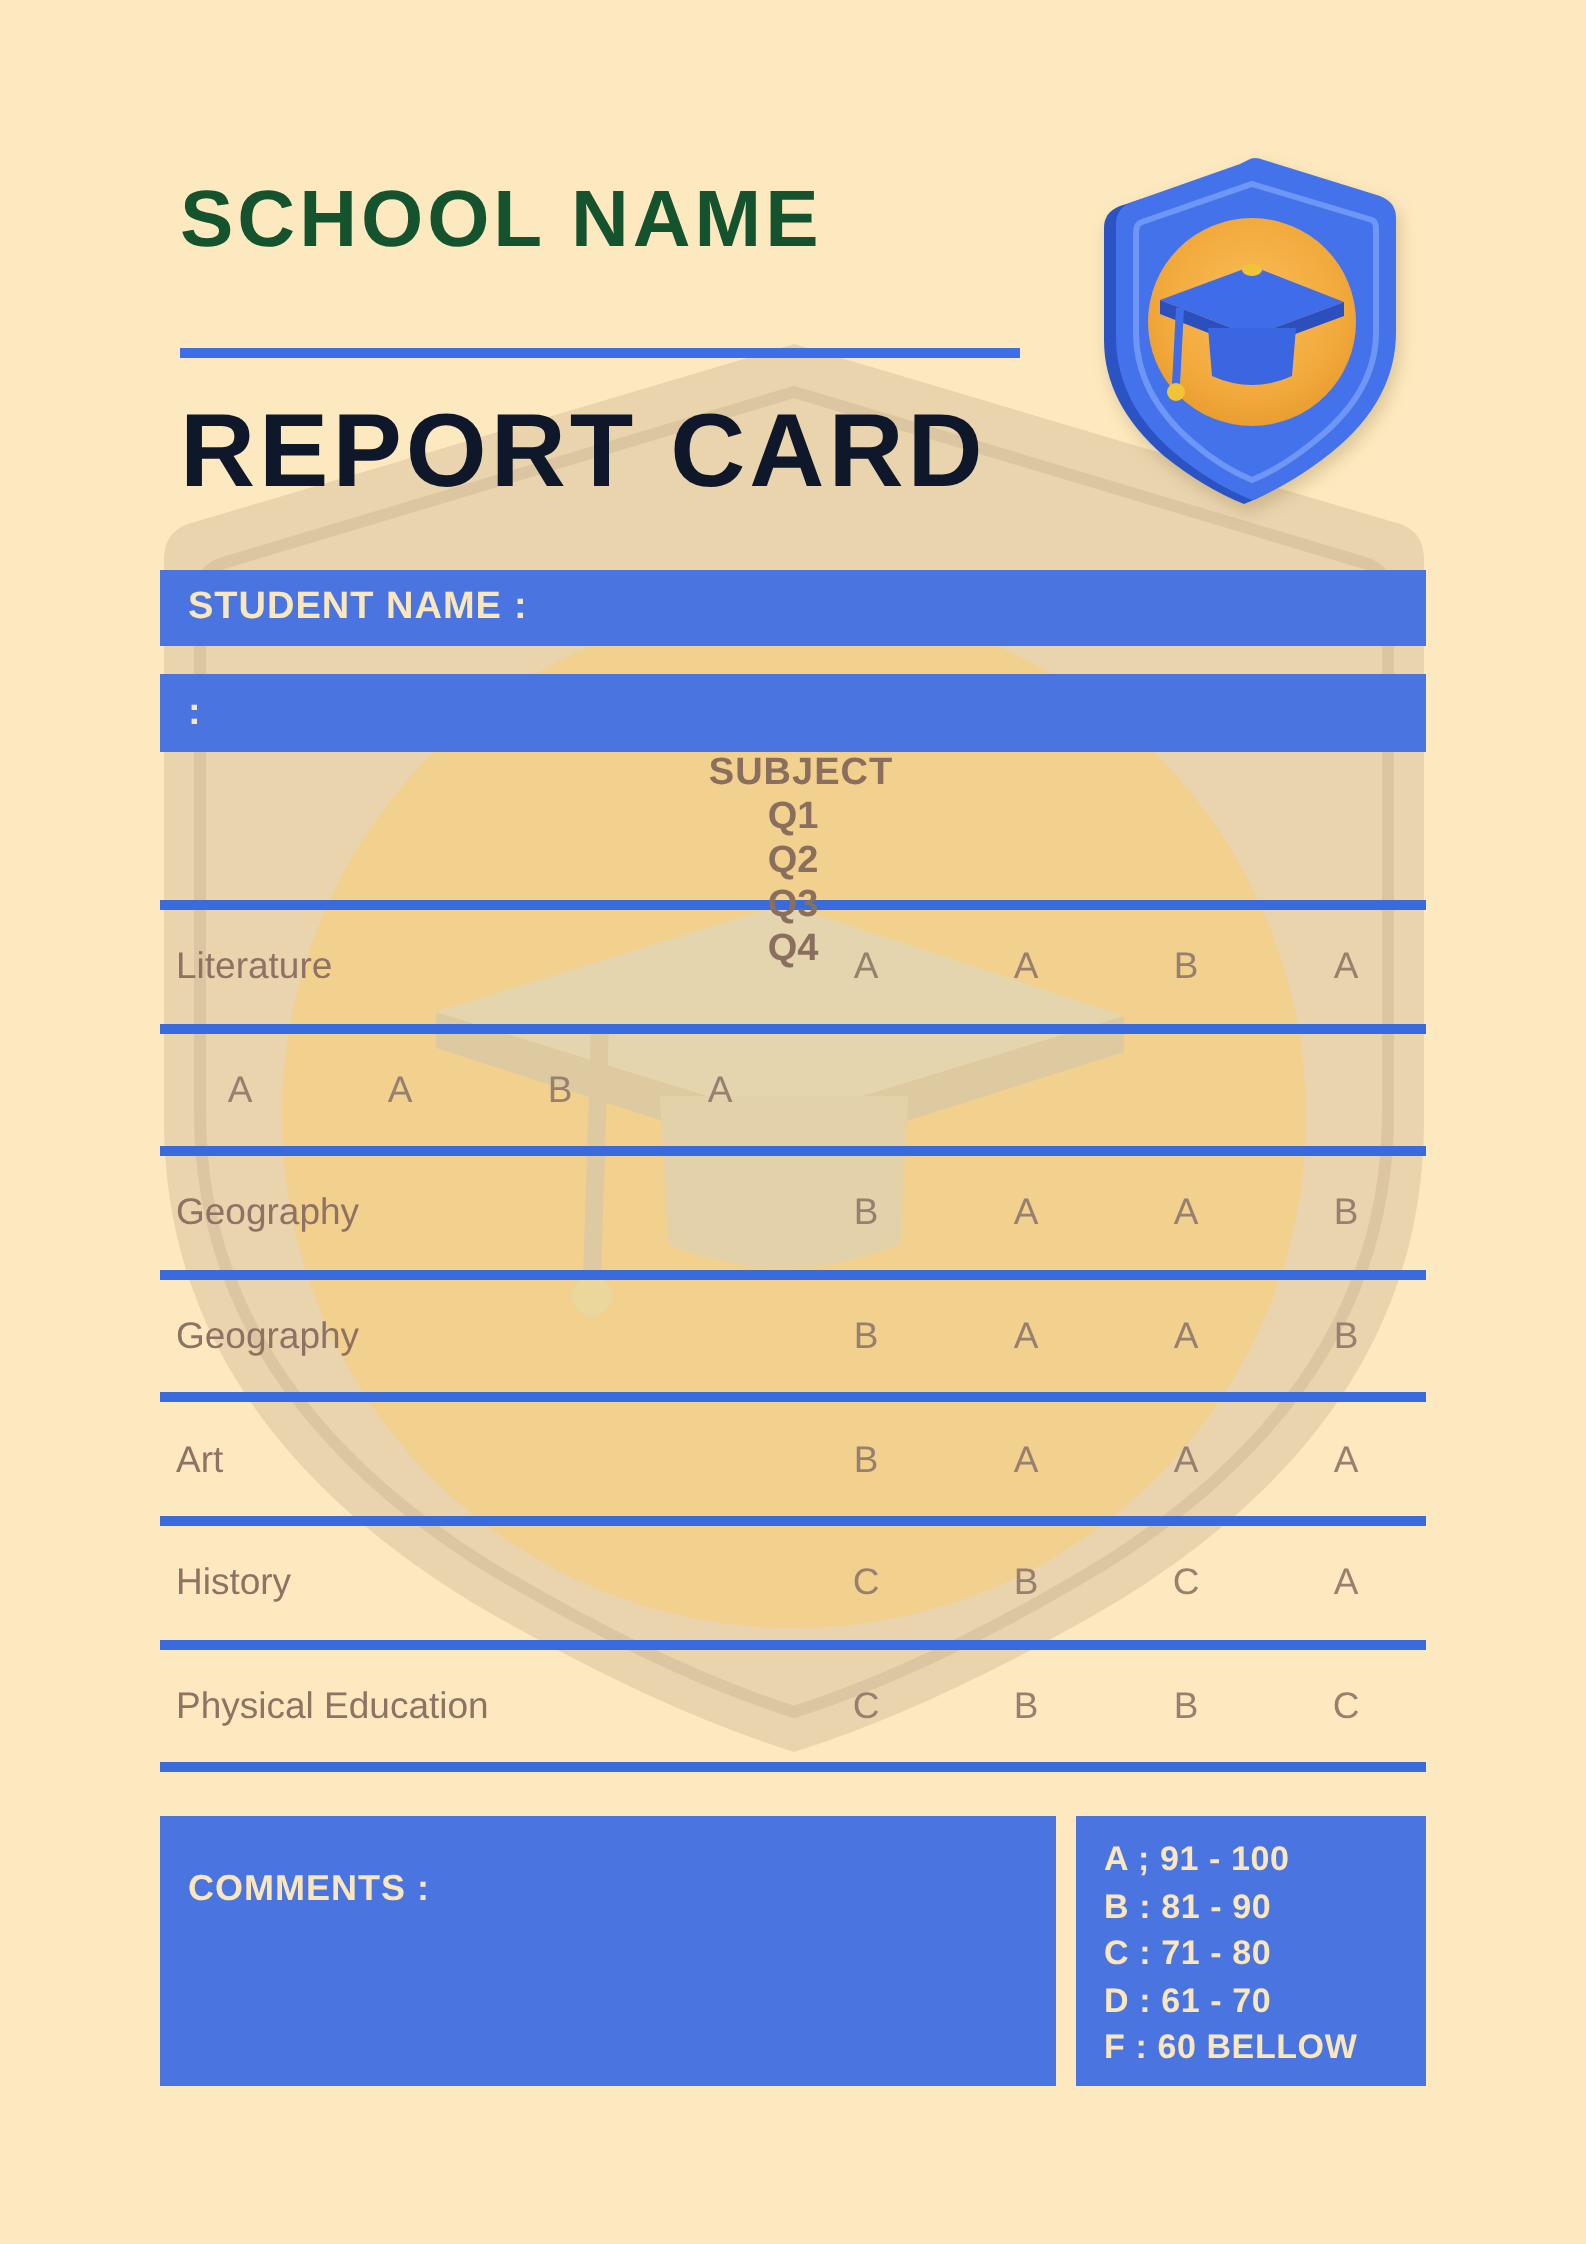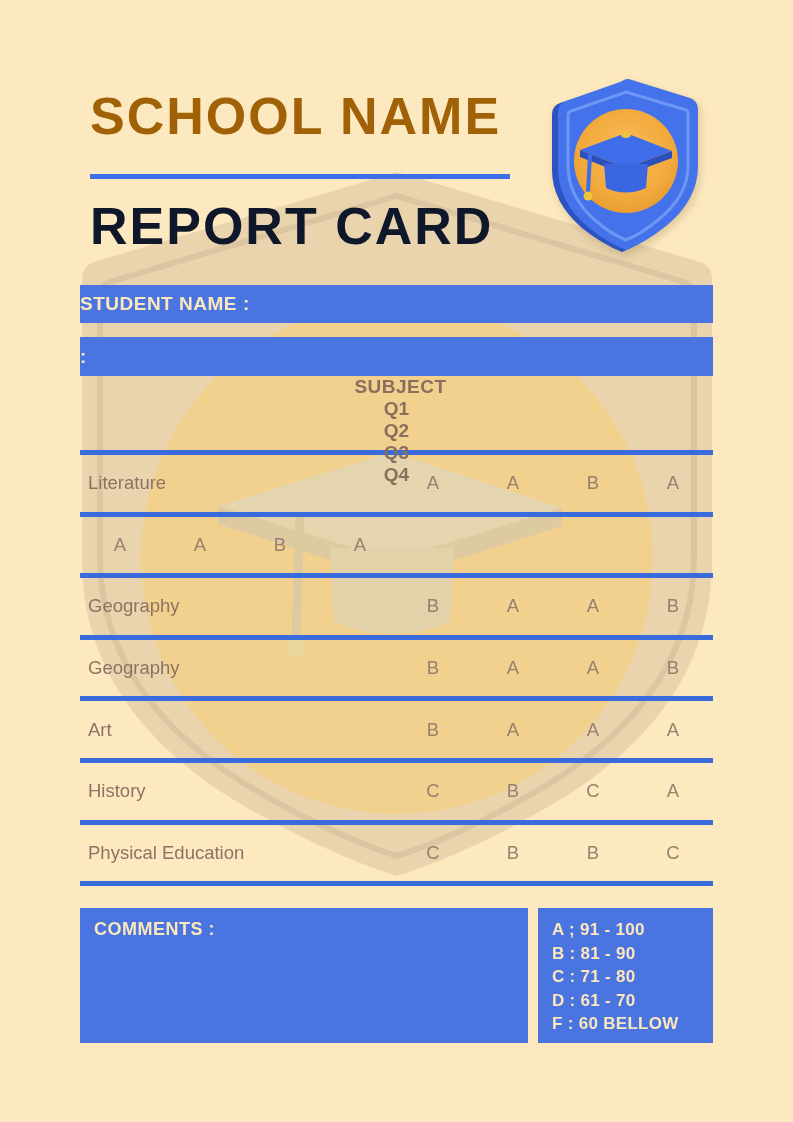--- a/index.html
+++ b/index.html
@@ -10,38 +10,38 @@
     margin:0 auto;
     background:#FDE9BF;
     overflow:hidden;
     font-family:"Liberation Sans","DejaVu Sans",sans-serif;
   }
   
   .watermark{position:absolute;inset:0;z-index:0;pointer-events:none;}
   
   .header{position:absolute;left:90px;top:88px;z-index:2;}
   .school-name{
-    font-size:52px;font-weight:700;letter-spacing:2px;
-    color:#a16207;line-height:1.1;white-space:pre;
+    font-size:40px;font-weight:700;letter-spacing:2px;
+    color:#14532d;line-height:1.1;white-space:pre;
   }
   .title-rule{
     position:absolute;left:90px;top:174px;width:420px;height:5px;
     background:#3B6EE7;z-index:2;
   }
   .report-card{
     position:absolute;left:90px;top:198px;z-index:2;
     font-size:52px;font-weight:700;letter-spacing:2px;
     color:#0f172a;line-height:1.1;white-space:pre;
   }
   .badge{position:absolute;left:544px;top:76px;z-index:3;filter:drop-shadow(2px 4px 4px rgba(120,90,40,.25));}
   
   .bar{
     position:absolute;left:80px;width:633px;height:38px;
     background:#4A74E0;color:#FBE7BD;z-index:2;
-    display:flex;align-items:center;
+    display:flex;align-items:center;padding-left:14px;
     font-size:19px;font-weight:700;letter-spacing:.5px;
   }
   .bar .flabel{display:inline-block;width:163px;white-space:pre;}
   .bar .colon{display:inline-block;}
   .bar .fvalue{flex:1;height:100%;}
   .bar1{top:285px;}
   .bar2{top:337px;height:39px;}
   
   .gradetable{position:absolute;left:80px;top:376px;width:633px;z-index:2;}
   .trow{
@@ -51,21 +51,21 @@
   }
   .trow.head{height:79px;flex-direction:column;}
   .tsubject{flex:1;padding-left:8px;font-size:18.5px;color:#8E7263;}
   .trow.head .tsubject{font-weight:700;color:#8A6F5E;letter-spacing:.5px;font-size:19px;}
   .tcell{width:80px;text-align:center;font-size:18.5px;color:#97806F;}
   .trow.head .tcell{font-weight:700;color:#8A6F5E;font-size:19px;}
   
   .bottom{position:absolute;left:80px;top:908px;width:633px;height:135px;display:flex;gap:10px;z-index:2;}
   .comments-box{
     width:448px;height:100%;background:#4A74E0;color:#FBE7BD;
-    padding:11px 14px;font-size:18px;font-weight:700;letter-spacing:.5px;
+    padding:26px 14px;font-size:18px;font-weight:700;letter-spacing:.5px;
   }
   .scale-box{
     flex:1;height:100%;background:#4A74E0;color:#FBE7BD;
     padding:10px 0 12px 14px;font-size:17px;font-weight:700;
     line-height:23.5px;letter-spacing:.3px;
   }
   .scale-line{white-space:pre;}
 </style>
 </head>
 <body>

